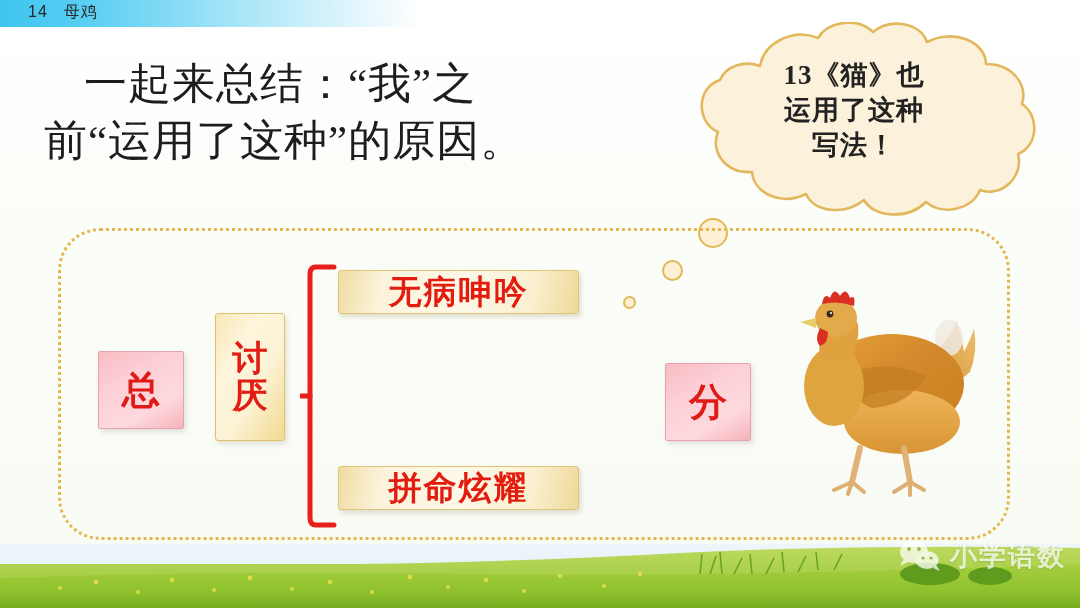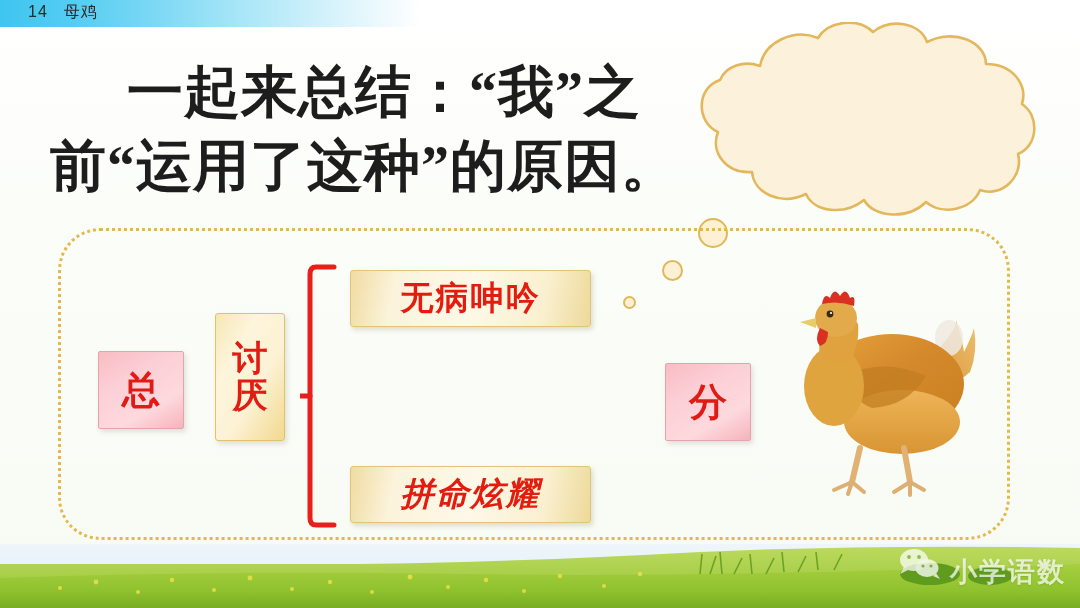--- a/index.html
+++ b/index.html
@@ -38,26 +38,26 @@
     letter-spacing: 1px;
     white-space: nowrap;
   }
   #header-num { margin-right: 16px; }
 
   
   #title-block {
     position: absolute;
     left: 44px; top: 56px;
     width: 640px;
-    text-align: center;
-    font-size: 56px;
+    text-align: left;
+    font-size: 43px;
     line-height: 1.32;
     color: #1d1d1d;
     font-family: "Liberation Serif", "DejaVu Serif", serif;
-    font-weight: 700;
+    font-weight: 400;
     letter-spacing: 1px;
   }
   #title-line-1 { display: block; padding-left: 40px; }
   #title-line-2 { display: block; }
 
   
   #thought-cloud {
     position: absolute;
     left: 668px; top: 22px;
     width: 372px; height: 196px;
@@ -128,38 +128,38 @@
     color: #e21c12;
     font-size: 35px;
     line-height: 1.06;
     font-family: "Liberation Serif", "DejaVu Serif", serif;
     font-weight: 700;
   }
   #box-taoyan span { display: block; }
 
   .yellow-bar {
     position: absolute;
-    left: 350px;
-    width: 241px; height: 57px;
+    left: 338px;
+    width: 241px; height: 44px;
     background: linear-gradient(100deg, #f0dba2 0%, #fbf3da 18%, #fdf8e8 50%, #faf0d0 80%, #eed999 100%);
     border: 1px solid #e0c477;
     border-radius: 3px;
     box-shadow: 2px 3px 5px rgba(125,110,70,0.22);
     display: flex;
     align-items: center;
     justify-content: center;
     color: #e41c10;
     font-size: 33px;
     letter-spacing: 2px;
     font-family: "Liberation Serif", "DejaVu Serif", serif;
     font-weight: 700;
   }
   #bar-1 { top: 270px; }
   #bar-2 { top: 372px; }
-  #bar-3 { top: 466px; font-style: italic; }
+  #bar-3 { top: 466px; }
 
   
   #red-bracket {
     position: absolute;
     left: 300px; top: 262px;
     width: 42px; height: 268px;
   }
   #red-bracket svg { display: block; }
 
   
@@ -189,21 +189,20 @@
     opacity: 0.82;
   }
   #wm-icon svg { display: block; }
   #wm-text {
     font-size: 27px;
     color: rgba(255,255,255,0.88);
     font-family: "Liberation Serif", "DejaVu Serif", serif;
     font-weight: 600;
     letter-spacing: 2px;
     text-shadow: 0 1px 2px rgba(90,120,40,0.35);
-    margin-top: 16px;
   }
 </style>
 </head>
 <body>
 
 <div id="slide">
 
   <div id="header-bar"></div>
   <div id="header-text">
     <span id="header-num">14</span><span>母鸡</span>
@@ -217,20 +216,25 @@
   <div id="thought-cloud">
     <svg viewBox="0 0 372 196" xmlns="http://www.w3.org/2000/svg">
       <path d="M92,44 C96,20 126,6 150,16 C160,-1 190,-5 205,10
                C222,-4 252,0 259,20 C286,6 318,20 318,42
                C344,42 360,62 354,82 C372,94 370,124 350,132
                C356,154 334,176 312,168 C304,188 274,194 258,180
                C240,198 206,196 196,178 C176,194 146,190 138,172
                C114,184 86,172 84,150 C58,152 42,130 50,110
                C28,100 28,66 52,58 C58,44 76,38 92,44 Z" fill="#fcf1da" stroke="#e3b75c" stroke-width="2.6" stroke-linejoin="round"></path>
     </svg>
+    <div id="cloud-text">
+      <span>13《猫》也</span>
+      <span>运用了这种</span>
+      <span>写法！</span>
+    </div>
   </div>
   <div class="bubble" id="bubble-1"></div>
   <div class="bubble" id="bubble-2"></div>
   <div class="bubble" id="bubble-3"></div>
 
   <div id="dotted-panel"></div>
 
   <div class="pink-box" id="box-zong">总</div>
 
   <div id="box-taoyan">

